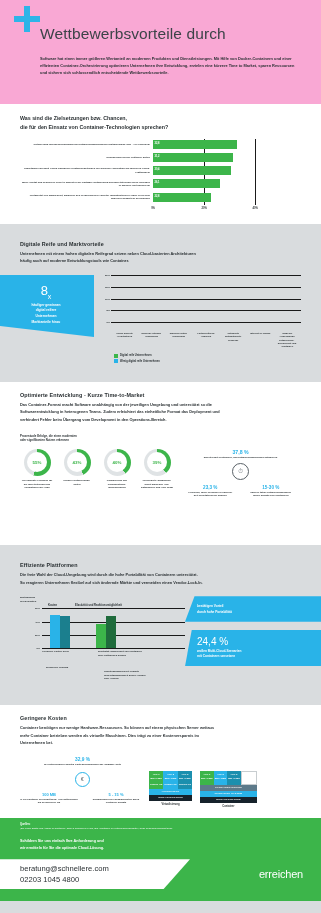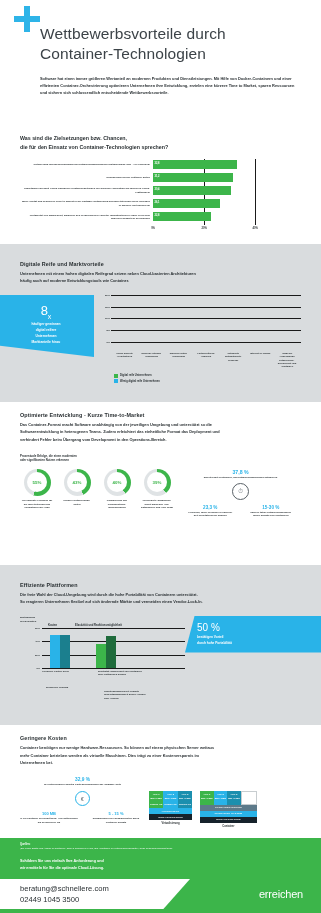--- a/index.html
+++ b/index.html
@@ -5,21 +5,21 @@
   * { box-sizing: border-box; margin: 0; padding: 0; }
   html, body {
     width: 321px; height: 913px;
     font-family: "Liberation Sans", sans-serif;
     background: #ffffff;
     overflow: hidden;
   }
   .page { position: relative; width: 321px; height: 913px; background: #d9dcde; }
 
   
-  .header { padding: 10px 22px 28px 22px; background: #ffffff; position: relative; }
+  .header { padding: 10px 22px 28px 22px; background: #f9a8d4; position: relative; }
   .plus-mark { position: absolute; left: 14px; top: 6px; width: 26px; height: 26px; }
   .plus-mark i { position: absolute; background: #2eb4e8; }
   .plus-mark i.h { left: 0; top: 10px; width: 26px; height: 6px; }
   .plus-mark i.v { left: 10px; top: 0; width: 6px; height: 26px; }
   .title { margin-left: 18px; margin-top: 14px; font-size: 15.5px; line-height: 1.28;
            color: #3c4348; font-weight: 400; letter-spacing: .1px; }
   .intro { margin-left: 18px; margin-top: 11px; font-size: 3.9px; line-height: 1.85;
            color: #2a3033; font-weight: bold; width: 258px; text-align: left; }
 
   
@@ -159,21 +159,20 @@
 
 <div class="page">
 
   <div class="header">
     <div class="plus-mark">
         <i class="h"></i>
         <i class="v"></i>
       </div>
     <div class="title">
       <div>Wettbewerbsvorteile durch</div>
-      <div>Container-Technologien</div>
     </div>
     <div class="intro">Software hat einen immer größeren Wertanteil an modernen Produkten und Dienstleistungen. Mit Hilfe von Docker-Containern und einer effizienten Container-Orchestrierung optimieren Unternehmen ihre Entwicklung, erzielen eine kürzere Time to Market, sparen Ressourcen und sichern sich schlussendlich entscheidende Wettbewerbsvorteile.</div>
   </div>
 
   <div class="section">
     <div class="s1-head">
       <div>Was sind die Zielsetzungen bzw. Chancen,</div>
       <div>die für den Einsatz von Container-Technologien sprechen?</div>
     </div>
     <div class="s1-chart">
@@ -421,24 +420,30 @@
         </div>
         <div class="s4-caps" id="s4caps">
             <div class="s4-cap" style="left: 22px; top: 0px; color: rgb(42, 48, 51);">Geringere Kosten allein</div>
             <div class="s4-cap" style="left: 26px; top: 16px; color: rgb(42, 48, 51);">Einfachere Planung</div>
             <div class="s4-cap" style="left: 78px; top: 0px; color: rgb(42, 48, 51);">Elastizität: Möglichkeit von Containern über Plattformen hinweg</div>
             <div class="s4-cap" style="left: 84px; top: 20px; color: rgb(42, 48, 51);">Reaktionsmöglichkeit: Erhöhte Widerstandsfähigkeit gegen Ausfälle oder Angriffe</div>
           </div>
       </div>
       <div class="s4-right" id="s4flags">
           <div class="flag f1">
-            <div class="big">50 %</div>
             <div class="cap">
               <div>bestätigen Vorteil</div>
               <div>durch hohe Portabilität</div>
+            </div>
+          </div>
+          <div class="flag f2">
+            <div class="big">24,4 %</div>
+            <div class="cap">
+              <div>wollen Multi-Cloud-Szenarien</div>
+              <div>mit Containern umsetzen</div>
             </div>
           </div>
         </div>
     </div>
   </div>
 
   <div class="gap"></div>
 
   <div class="section">
     <div class="sec-title">Geringere Kosten</div>
@@ -518,19 +523,19 @@
 
   <div class="footer">
     <div class="ask">
       <div>Schildern Sie uns einfach Ihre Anforderung und</div>
       <div>wir ermitteln für Sie die optimale Cloud-Lösung.</div>
     </div>
     <div class="footer-bar">
       <div class="white-wedge"></div>
       <div class="contact">
         <div>beratung@schnellere.com</div>
-        <div>02449 1045 3500</div>
+        <div>02203 1045 4800</div>
       </div>
       <div class="brand">erreichen</div>
     </div>
   </div>
 
 </div>
 
 </body></html>

